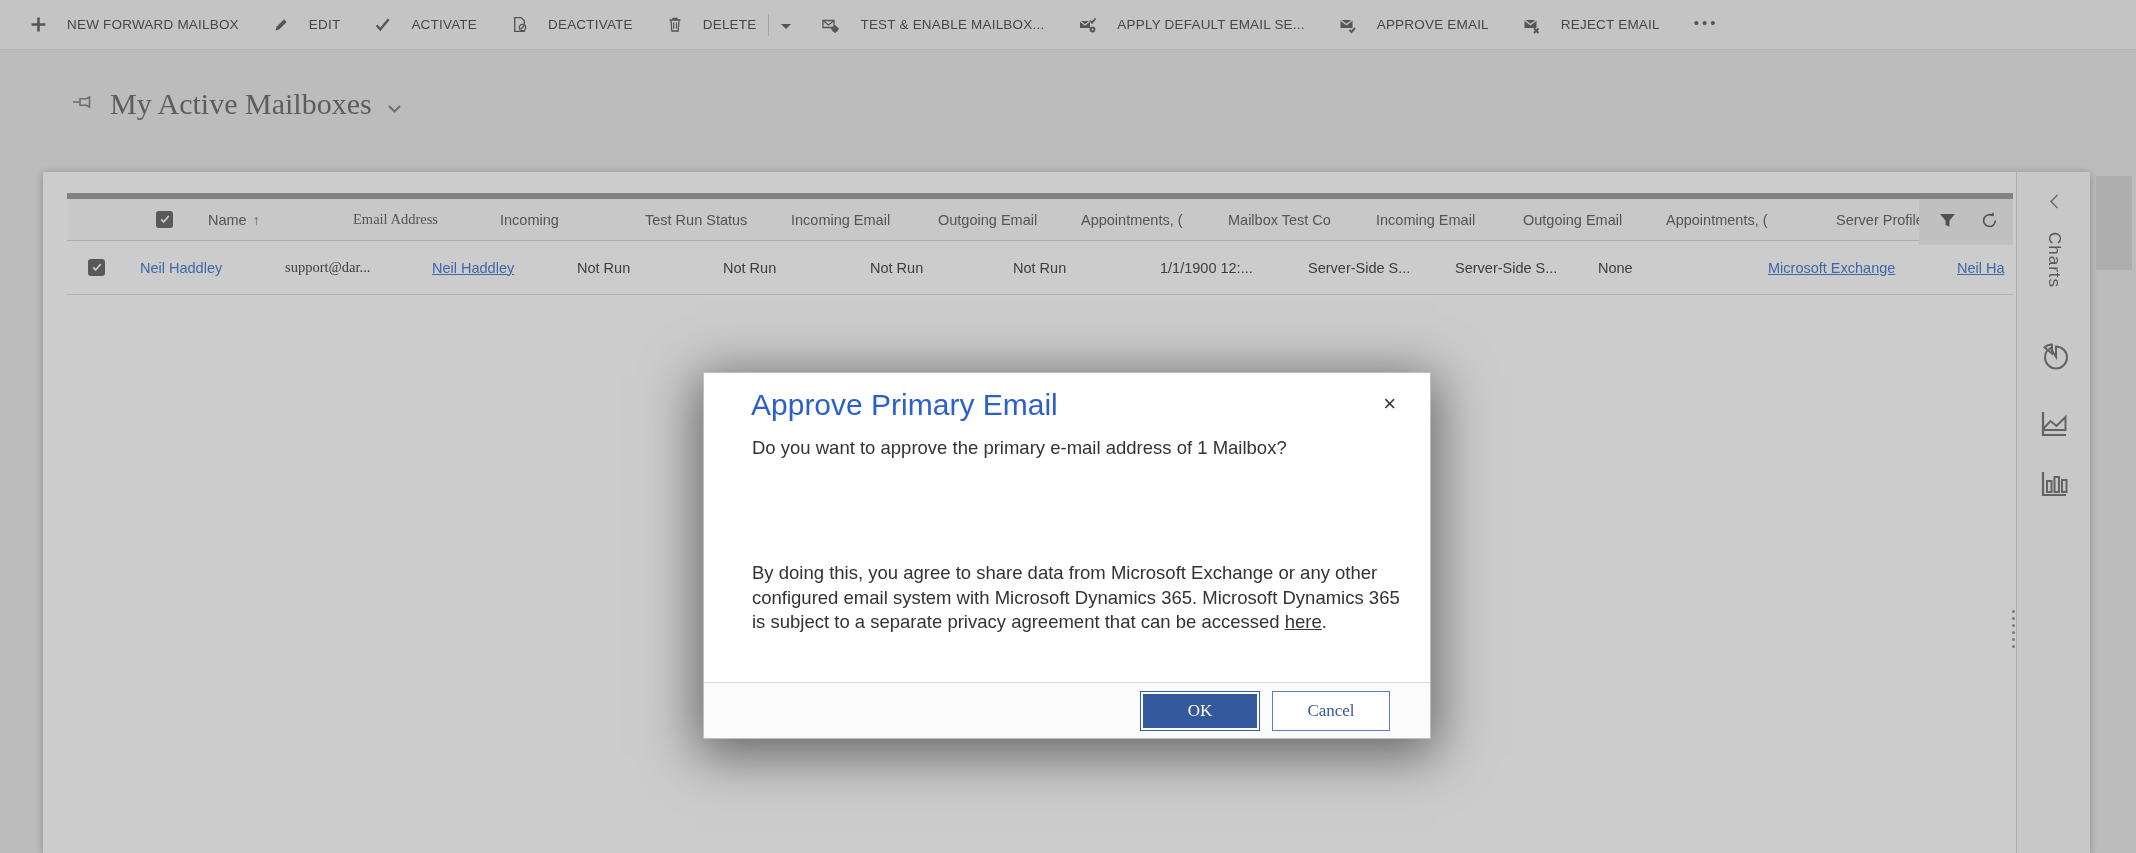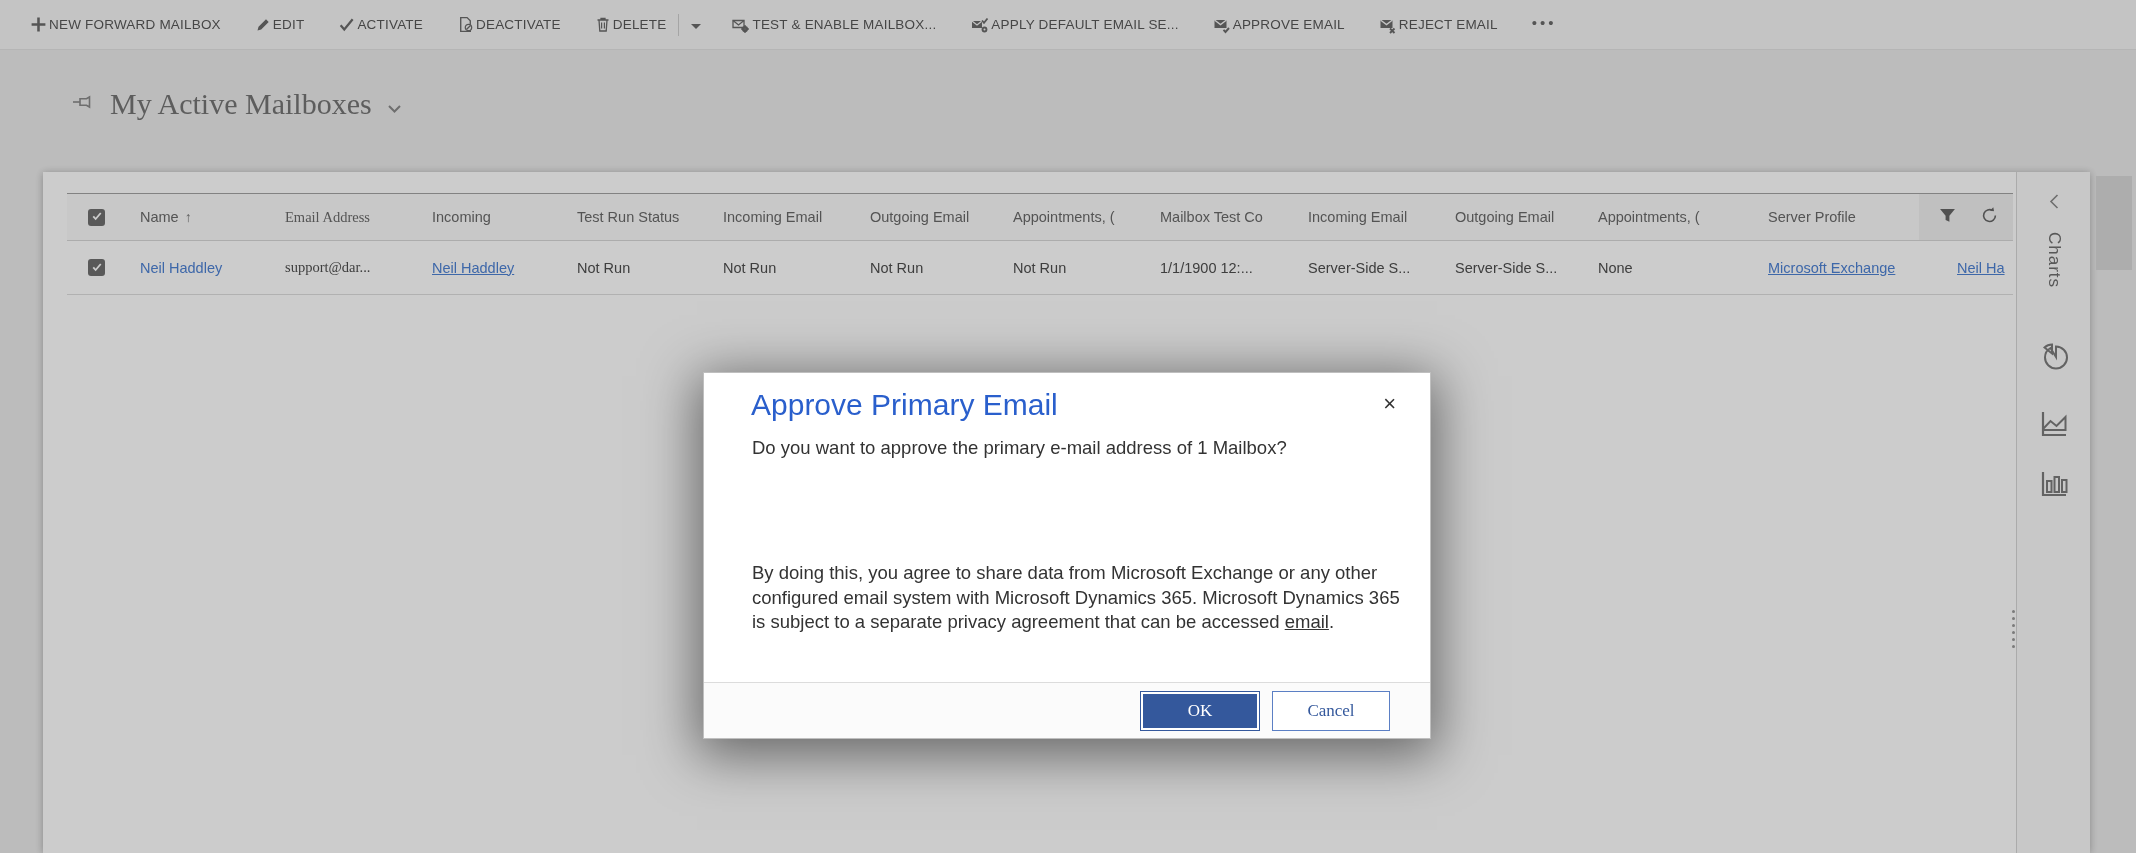--- a/index.html
+++ b/index.html
@@ -2,21 +2,21 @@
 <html><head>
 <meta charset="utf-8">
 <style>
   * { box-sizing: border-box; margin: 0; padding: 0; }
   html,body { width:2136px; height:853px; overflow:hidden; }
   body { position:relative; background:#ECECEC; font-family:"Liberation Sans",sans-serif; cursor:default; }
 
   
   .toolbar { position:absolute; top:0; left:0; right:0; height:50px; background:#F6F6F6;
              border-bottom:1px solid #E3E3E3; display:flex; align-items:center; padding-left:30px; }
-  .tb-item { display:flex; align-items:center; gap:2px; font-size:13.5px; color:#585858;
+  .tb-item { display:flex; align-items:center; gap:20px; font-size:13.5px; color:#585858;
              letter-spacing:.2px; white-space:nowrap; margin-right:34px; cursor:pointer; }
   .tb-item svg { display:block; color:#6b6b6b; }
   .tb-sep { width:1px; height:22px; background:#CFCFCF; margin:0 12px 0 -14px; }
   .tb-caret { margin-right:30px; cursor:pointer; color:#6b6b6b; display:flex; align-items:center; }
   .tb-more { font-size:15px; letter-spacing:3px; color:#6b6b6b; cursor:pointer; margin-top:-4px; }
 
   
   .view-header { position:absolute; top:51px; left:0; right:0; height:121px; }
   .title-row { position:absolute; left:72px; top:36px; display:flex; align-items:center; }
   .pin-btn { color:#8a8a8a; margin-right:14px; cursor:pointer; display:flex; }
@@ -28,21 +28,21 @@
                   padding:0 10px; font-size:15px; color:#444; font-family:"Liberation Sans",sans-serif; outline:none; }
   .search-input::placeholder { color:#9B9B9B; opacity:1; }
   .search-btn { width:37px; height:36px; border:1px solid #ABABAB; margin-left:-1px; background:#F2F2F2;
                 display:flex; align-items:center; justify-content:center; color:#757575; cursor:pointer; }
 
   
   .panel { position:absolute; left:43px; top:172px; width:2047px; bottom:0; background:#FFFFFF;
            box-shadow:0 1px 8px rgba(0,0,0,.28); }
   .grid { position:absolute; left:24px; top:21px; width:1946px; }
   .grid-header { position:relative; display:flex; height:48px; align-items:center; background:#FAFAFA;
-                 border-top:1px solid #a3a3a3; border-bottom:1px solid #D8D8D8; color:#6a6a6a; font-size:14.5px; }
+                 border-top:6px solid #a3a3a3; border-bottom:1px solid #D8D8D8; color:#6a6a6a; font-size:14.5px;justify-content:flex-end; }
   .grid-row { display:flex; height:54px; align-items:center; border-bottom:1px solid #DEDEDE;
               font-size:14.5px; color:#4E4E4E; }
   .cell { padding-right:8px; white-space:nowrap; overflow:hidden; flex:none; }
   .c0 { width:73px; padding-left:21px; display:flex; align-items:center; }
   .c1 { width:145px; } .c2 { width:147px;font-family:Liberation Serif, serif; } .c3 { width:145px; } .c4 { width:146px; }
   .c5 { width:147px; } .c6 { width:143px; } .c7 { width:147px; } .c8 { width:148px; }
   .c9 { width:147px; } .c10 { width:143px; } .c11 { width:170px; } .c12 { width:177px; }
   .c13 { width:68px; padding-left:12px; }
   .sort-arrow { color:#777; margin-left:6px; font-size:14px; }
   .checkbox { width:17px; height:17px; background:#707070; border-radius:3px; display:flex;
@@ -299,18 +299,18 @@
 </div>
 
 <div class="page-scroll-thumb"></div>
 
 <div class="overlay"></div>
 
 <div class="modal">
   <div class="modal-title">Approve Primary Email</div>
   <div class="modal-close">×</div>
   <div class="modal-msg">Do you want to approve the primary e-mail address of 1 Mailbox?</div>
-  <div class="modal-body"><span>By doing this, you agree to share data from Microsoft Exchange or any other configured email system with Microsoft Dynamics 365. Microsoft Dynamics 365 is subject to a separate privacy agreement that can be accessed </span><span class="here-link">email</span><span>.</span></div>
+  <div class="modal-body"><span>By doing this, you agree to share data from Microsoft Exchange or any other configured email system with Microsoft Dynamics 365. Microsoft Dynamics 365 is subject to a separate privacy agreement that can be accessed </span><span class="here-link">here</span><span>.</span></div>
   <div class="modal-footer">
     <button class="btn btn-ok">OK</button>
     <button class="btn btn-cancel">Cancel</button>
   </div>
 </div>
 
 </body></html>

